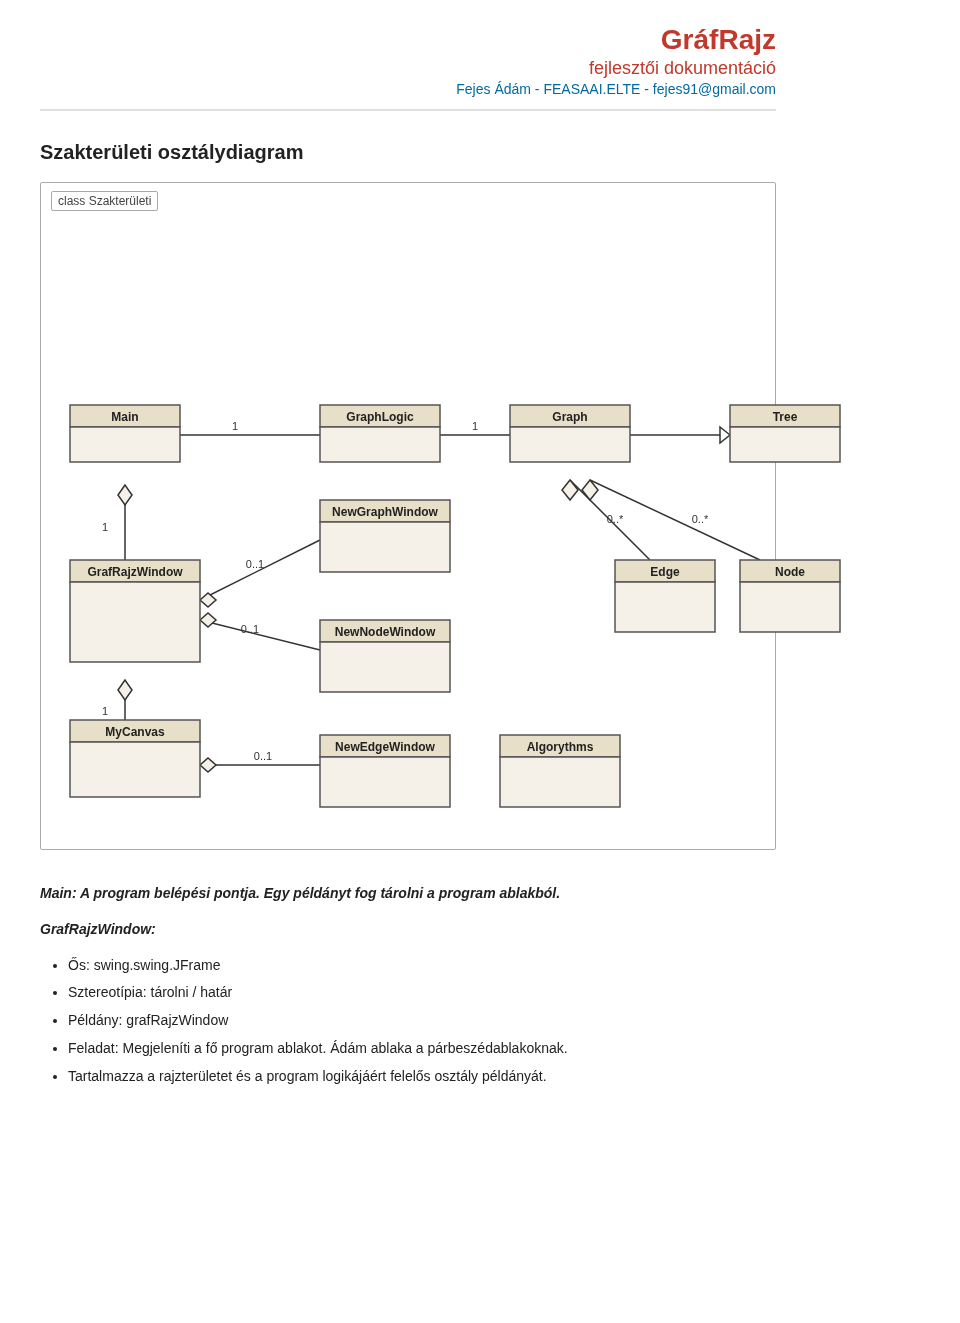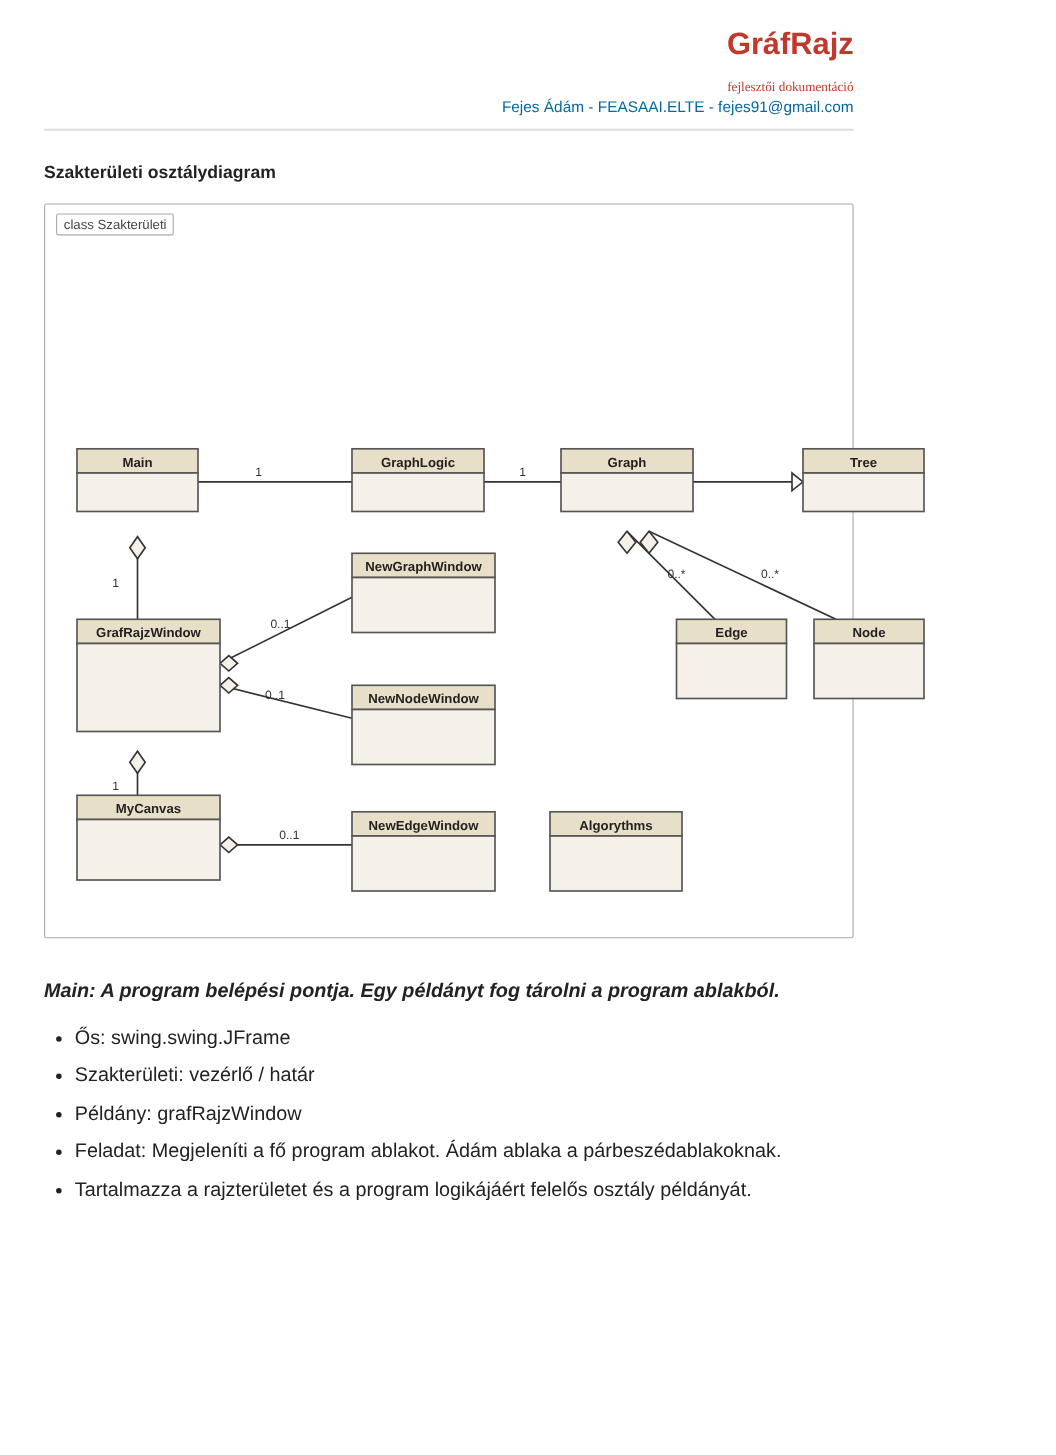--- a/index.html
+++ b/index.html
@@ -20,33 +20,32 @@
       margin-bottom: 30px;
       border-bottom: 2px solid #e0e0e0;
       padding-bottom: 12px;
     }
     .header-title {
       font-size: 28px;
       font-weight: bold;
       color: #c0392b;
     }
     .header-subtitle {
-      font-size: 12px;
+      font-size: 18px;
       color: #c0392b;
-      margin-top: 16px;
-      font-family: Liberation Serif, serif;
+      margin-top: 2px;
     }
     .header-author {
       font-size: 14px;
       color: #0369a1;
       margin-top: 2px;
     }
     
     .section-title {
-      font-size: 16px;
+      font-size: 20px;
       font-weight: bold;
       color: #222;
       margin-bottom: 18px;
     }
     
     .diagram-container {
       border: 1.5px solid #aaa;
       border-radius: 2px;
       padding: 9px;
       margin-bottom: 32px;
@@ -97,21 +96,21 @@
       dominant-baseline: middle;
     }
     .diagram-line {
       stroke: #333;
       stroke-width: 1.5;
       fill: none;
     }
     
     .description {
       margin-top: 22px;
-      font-size: 18px;
+      font-size: 14px;
       line-height: 1.7;
       color: #222;
     }
     .description p {
       margin-bottom: 12px;
     }
     .description .italic-bold {
       font-style: italic;
       font-weight: bold;
     }
@@ -232,22 +231,25 @@
       <text x="510" y="528" class="uml-text">Algorythms</text>
 
     </svg>
   </div>
 
   <div class="description">
     <p>
       <span class="italic-bold">Main: A program belépési pontja. Egy példányt fog tárolni a program ablakból.</span>
     </p>
 
+    <p>
+      <span class="italic-bold">GrafRajzWindow:</span>
+    </p>
 
     <ul>
       <li>Ős: swing.swing.JFrame</li>
-      <li>Szakterületi: vezérlő / határ</li>
+      <li>Sztereotípia: tárolni / határ</li>
       <li>Példány: grafRajzWindow</li>
       <li>Feladat: Megjeleníti a fő program ablakot. Ádám ablaka a párbeszédablakoknak.</li>
       <li>Tartalmazza a rajzterületet és a program logikájáért felelős osztály példányát.</li>
     </ul>
   </div>
 </div>
 
 </body></html>

